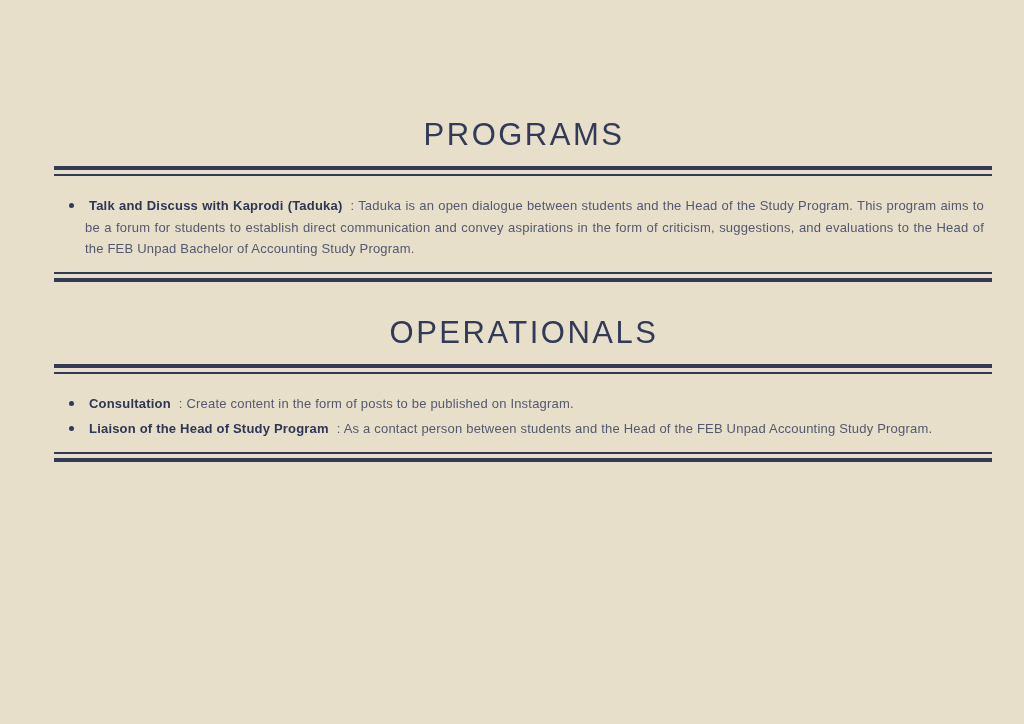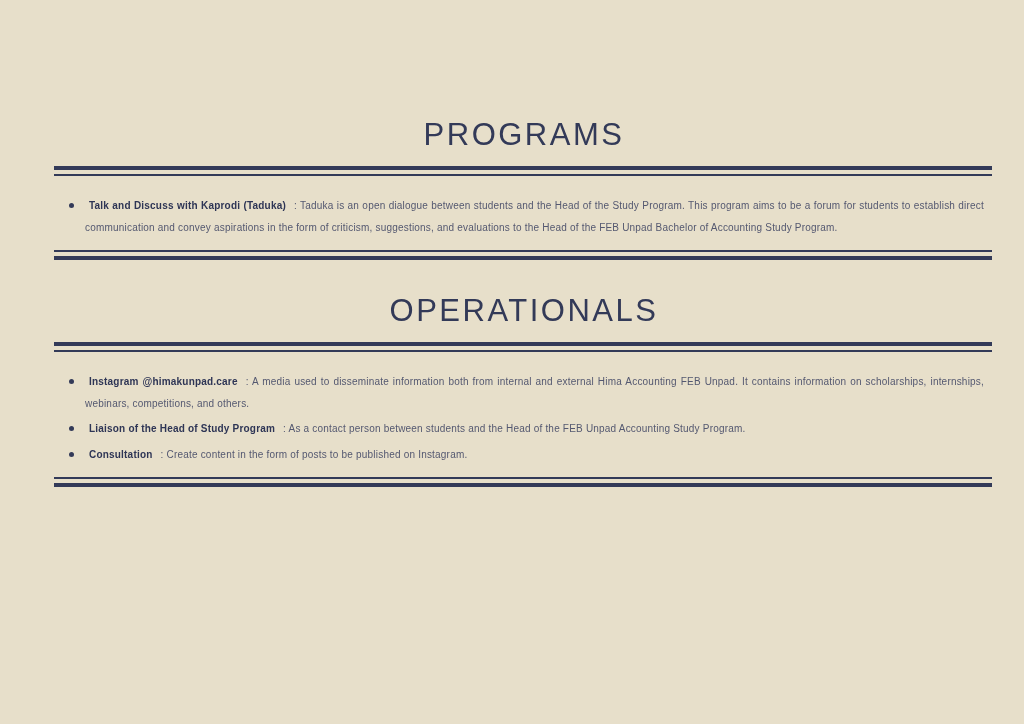--- a/index.html
+++ b/index.html
@@ -45,21 +45,21 @@
   }
   ul.bullet-list {
     list-style: none;
     margin: 19px 44px 0 40px;
     padding: 0;
   }
   ul.bullet-list li {
     position: relative;
     padding-left: 25px;
     text-align: justify;
-    font-size: 10px;
+    font-size: 13px;
     line-height: 21.5px;
     letter-spacing: 0.2px;
     color: #545870;
   }
   ul.bullet-list li::before {
     content: "";
     position: absolute;
     left: 9px;
     top: 8px;
     width: 5px;
@@ -83,20 +83,19 @@
     <ul class="bullet-list">
       <li><span class="term">Talk and Discuss with Kaprodi (Taduka)</span><span class="desc">: Taduka is an open dialogue between students and the Head of the Study Program. This program aims to be a forum for students to establish direct communication and convey aspirations in the form of criticism, suggestions, and evaluations to the Head of the FEB Unpad Bachelor of Accounting Study Program.</span></li>
     </ul>
     <div class="divider close"></div>
   </section>
 
   <section>
     <h1 class="section-title title-2">OPERATIONALS</h1>
     <div class="divider open"></div>
     <ul class="bullet-list">
-      <li><span class="term">Instagram @himakunpad.care</span><span class="desc">: A media used to disseminate information both from internal and external Hima Accounting FEB Unpad. It contains information on scholarships, internships, webinars, competitions, and others.</span></li>
+      <li><span class="term">Consultation</span><span class="desc">: Create content in the form of posts to be published on Instagram.</span></li>
       <li><span class="term">Liaison of the Head of Study Program</span><span class="desc">: As a contact person between students and the Head of the FEB Unpad Accounting Study Program.</span></li>
-      <li><span class="term">Consultation</span><span class="desc">: Create content in the form of posts to be published on Instagram.</span></li>
     </ul>
     <div class="divider close"></div>
   </section>
 
 </div>
 
 </body></html>

